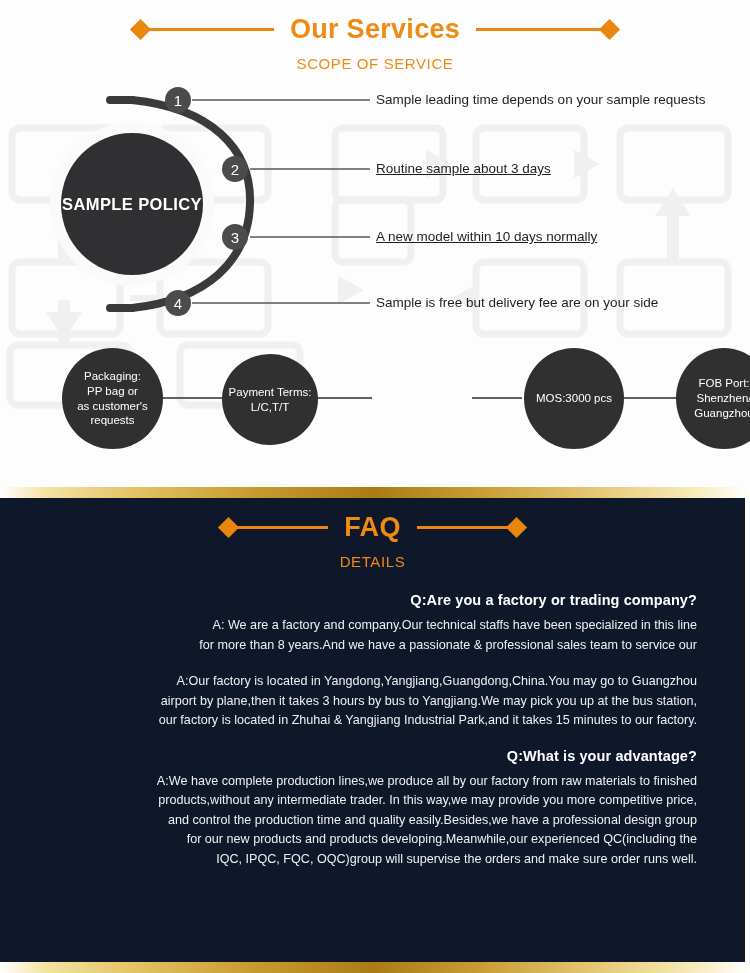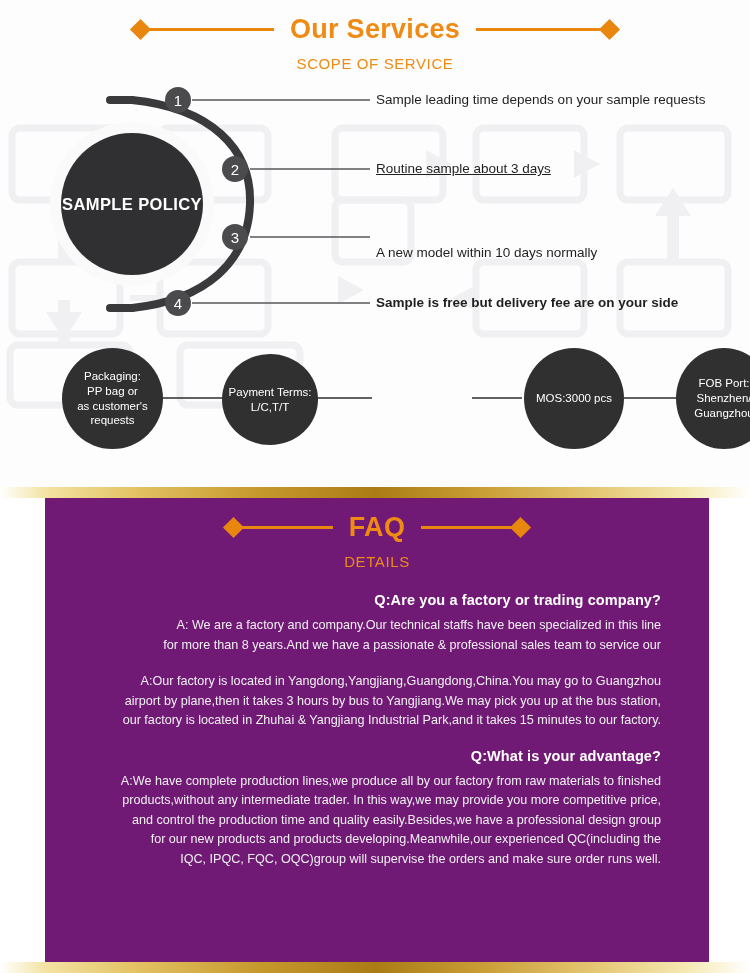--- a/index.html
+++ b/index.html
@@ -139,25 +139,24 @@
       #ab7c15 50%,
       #c99d34 64%,
       #e6c977 80%,
       #f6eab6 92%,
       #ffffff 100%);
   }
 
   
   .faq {
     position: relative;
-    width: 664px;
+    width: 745px;
     height: 464px;
-    background: #701a75;
+    background: #0f172a;
     overflow: hidden;
-    margin-left: 45px;
   }
   .faq .sec-title { color: #ef8b13; }
   .faq .sec-sub   { color: #ef8b13; }
 
   .faq-body {
     padding: 22px 48px 0 52px;
   }
   .faq-item { margin-bottom: 17px; text-align: right; }
   .faq-q {
     font-size: 14.5px;
@@ -247,22 +246,22 @@
         <circle cx="178" cy="221" r="13" fill="#4b4b4d"></circle>
         <text x="178" y="24" text-anchor="middle" fill="#fff" font-family="Liberation Sans, sans-serif" font-size="15">1</text>
         <text x="235" y="93" text-anchor="middle" fill="#fff" font-family="Liberation Sans, sans-serif" font-size="15">2</text>
         <text x="235" y="161" text-anchor="middle" fill="#fff" font-family="Liberation Sans, sans-serif" font-size="15">3</text>
         <text x="178" y="227" text-anchor="middle" fill="#fff" font-family="Liberation Sans, sans-serif" font-size="15">4</text>
       </svg>
 
       <div class="policy-lines">
         <div class="policy-line" style="left:376px; top:11px;">Sample leading time depends on your sample requests</div>
         <div class="policy-line" style="left:376px; top:80px;text-decoration:underline;">Routine sample about 3 days</div>
-        <div class="policy-line" style="left:376px; top:164px;">A new model within 10 days normally</div>
-        <div class="policy-line" style="left:376px; top:214px;font-weight:bold;">Sample is free but delivery fee are on your side</div>
+        <div class="policy-line" style="left:376px; top:148px;text-decoration:underline;">A new model within 10 days normally</div>
+        <div class="policy-line" style="left:376px; top:214px;">Sample is free but delivery fee are on your side</div>
       </div>
     </div>
 
     <div class="terms-row">
       <svg width="750" height="118" viewBox="0 0 750 118" style="position:absolute;left:0;top:0;">
         <line x1="110" y1="52" x2="185" y2="52" stroke="#2e2e2e" stroke-width="1.6"></line>
         <line x1="275" y1="52" x2="330" y2="52" stroke="#2e2e2e" stroke-width="1.6"></line>
         <line x1="430" y1="52" x2="480" y2="52" stroke="#2e2e2e" stroke-width="1.6"></line>
         <line x1="582" y1="52" x2="635" y2="52" stroke="#2e2e2e" stroke-width="1.6"></line>
       </svg>

